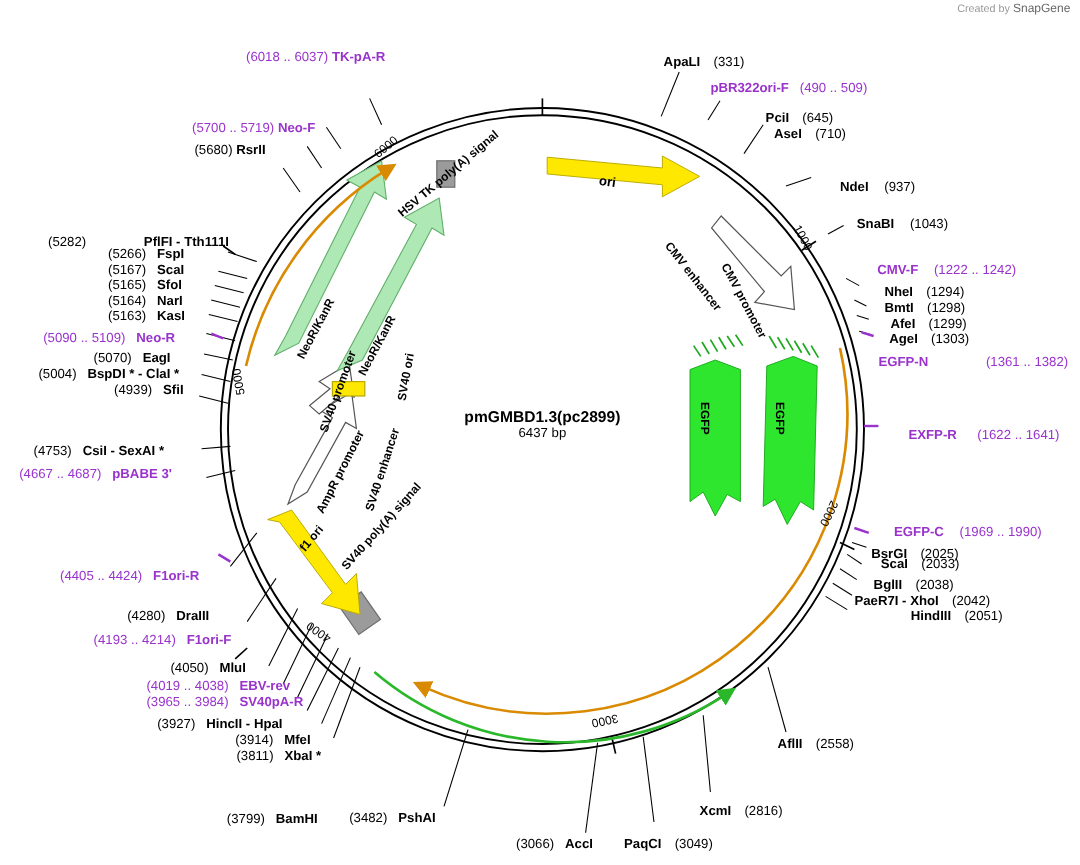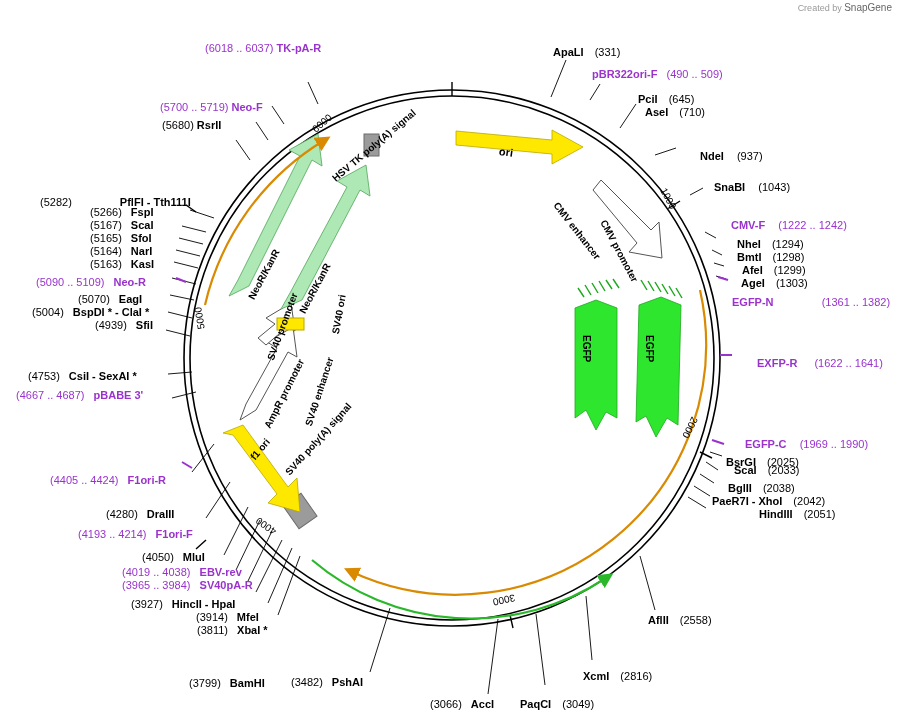--- a/index.html
+++ b/index.html
@@ -172,20 +172,24 @@
     </g>
   </svg>
 
   <div class="rot" style="left:668px;top:186px;transform:rotate(62deg);">1000</div>
   <div class="rot" style="left:700px;top:420px;transform:rotate(116deg);">2000</div>
   <div class="rot" style="left:516px;top:603px;transform:rotate(168deg);">3000</div>
   <div class="rot" style="left:272px;top:537px;transform:rotate(-145deg);">4000</div>
   <div class="rot" style="left:196px;top:330px;transform:rotate(-100deg);">5000</div>
   <div class="rot" style="left:310px;top:126px;transform:rotate(-40deg);">6000</div>
 
+  <div class="center-title" style="left:302px;top:340px;">
+    <div class="name">pmGMBD1.3(pc2899)</div>
+    <div class="bp">6437 bp</div>
+  </div>
 
   <div class="rot feat-label" style="left:500px;top:145px;transform:rotate(8deg);font-size:11px;">ori</div>
   <div class="rot feat-label" style="left:560px;top:200px;transform:rotate(52deg);font-size:10px;">CMV enhancer</div>
   <div class="rot feat-label" style="left:608px;top:218px;transform:rotate(62deg);font-size:10px;">CMV promoter</div>
   <div class="rot feat-label" style="left:592px;top:335px;transform:rotate(90deg);font-size:10px;">EGFP</div>
   <div class="rot feat-label" style="left:655px;top:335px;transform:rotate(90deg);font-size:10px;">EGFP</div>
   <div class="rot feat-label" style="left:283px;top:470px;transform:rotate(-48deg);font-size:10px;">SV40 poly(A) signal</div>
   <div class="rot feat-label" style="left:248px;top:455px;transform:rotate(-50deg);font-size:10px;">f1 ori</div>
   <div class="rot feat-label" style="left:262px;top:425px;transform:rotate(-63deg);font-size:10px;">AmpR promoter</div>
   <div class="rot feat-label" style="left:265px;top:358px;transform:rotate(-70deg);font-size:10px;">SV40 promoter</div>

